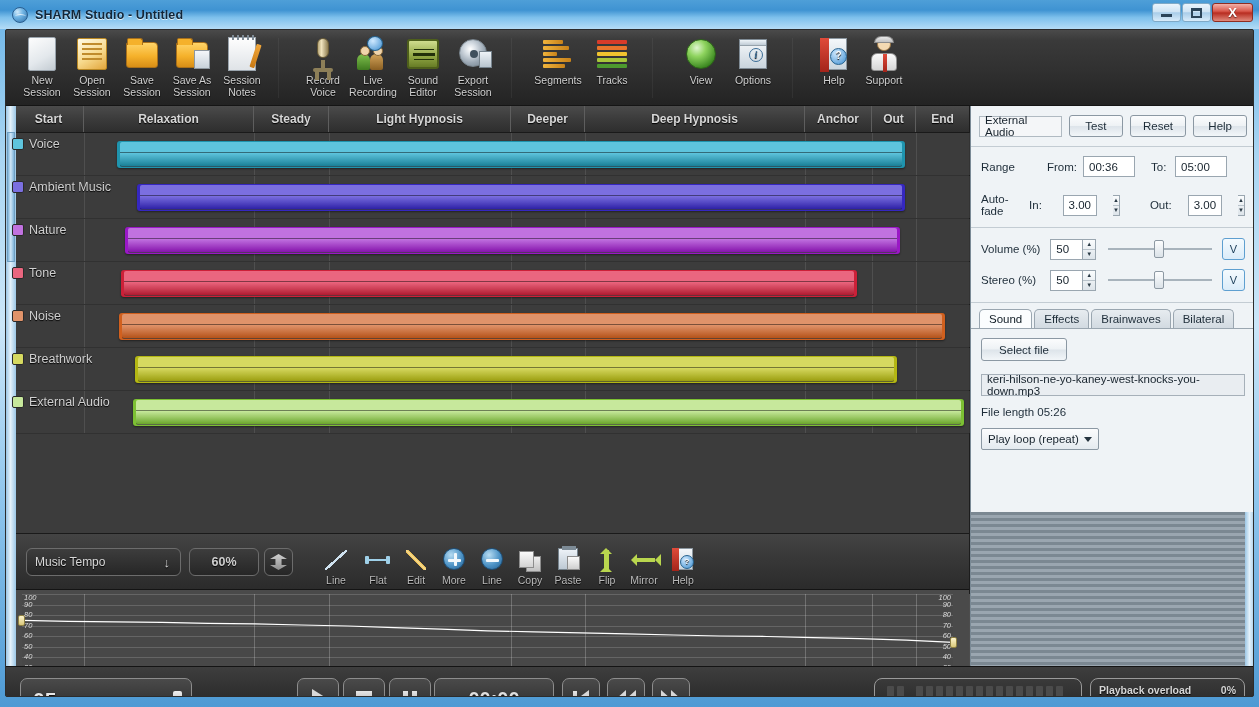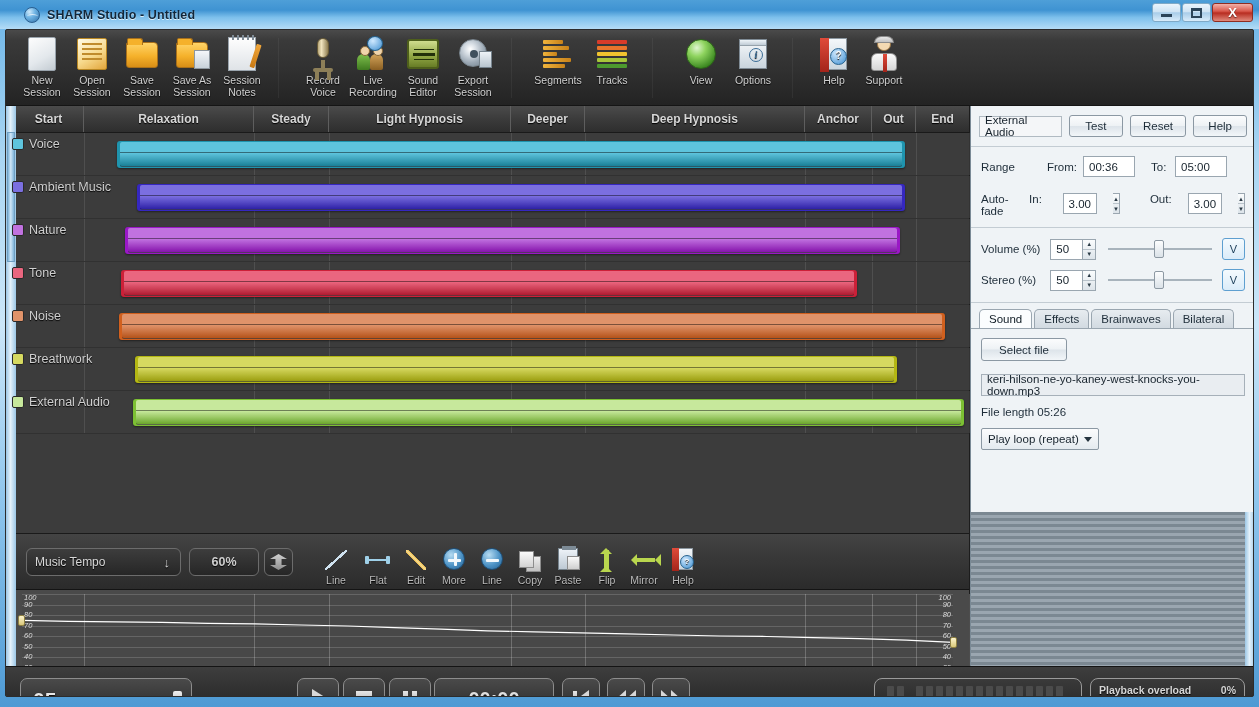--- a/index.html
+++ b/index.html
@@ -10,21 +10,21 @@
   #app {
     position:relative; width:1259px; height:707px;
     background:linear-gradient(180deg,#6ab4e8 0%,#a9d5f2 22%,#cbe6f8 46%,#8cc4ec 72%,#4e9ad4 100%);
     padding:0;
   }
   #titlebar {
     position:absolute; left:0; top:0; width:1259px; height:29px;
     background:linear-gradient(180deg,#4e9fd8 0%,#3f93d2 35%,#7dc0ec 60%,#b4dcf6 100%);
     display:flex; align-items:center;
   }
-  #titlebar .tb-left { display:flex; align-items:center; padding-left:24px; }
+  #titlebar .tb-left { display:flex; align-items:center; padding-left:12px; }
   .app-globe {
     width:16px;height:16px;border-radius:50%;
     background:radial-gradient(circle at 32% 28%, #cfe9fa 0%, #6fb4e4 40%, #2f6fa8 100%);
     border:1px solid #2a5f90; position:relative; flex:none;
   }
   .app-globe::after {
     content:""; position:absolute; left:2px; top:6px; width:11px; height:4px;
     border-top:1px solid rgba(255,255,255,.7); border-radius:50%;
   }
   #win-title {
@@ -769,21 +769,21 @@
         </div>
 
         <div class="rp-sec" style="padding:9px 10px 10px 10px;">
           <div style="display:flex;align-items:center;margin-bottom:16px;">
             <span class="lbl" style="width:66px">Range</span>
             <span class="lbl" style="width:36px">From:</span>
             <span class="field" style="width:52px">00:36</span>
             <span class="lbl" style="width:24px;margin-left:16px;">To:</span>
             <span class="field" style="width:52px">05:00</span>
           </div>
-          <div style="display:flex;gap:16px;">
+          <div style="display:flex;align-items:center;gap:16px;">
             <span class="lbl" style="width:66px">Auto-fade</span>
             <span class="lbl" style="width:36px">In:</span>
             <span class="field" style="width:40px;justify-content:flex-end;">3.00</span>
             <span class="spin">
                 <b>▲</b>
                 <b>▼</b>
               </span>
             <span class="lbl" style="width:30px;margin-left:14px;">Out:</span>
             <span class="field" style="width:38px;justify-content:flex-end;">3.00</span>
             <span class="spin">

